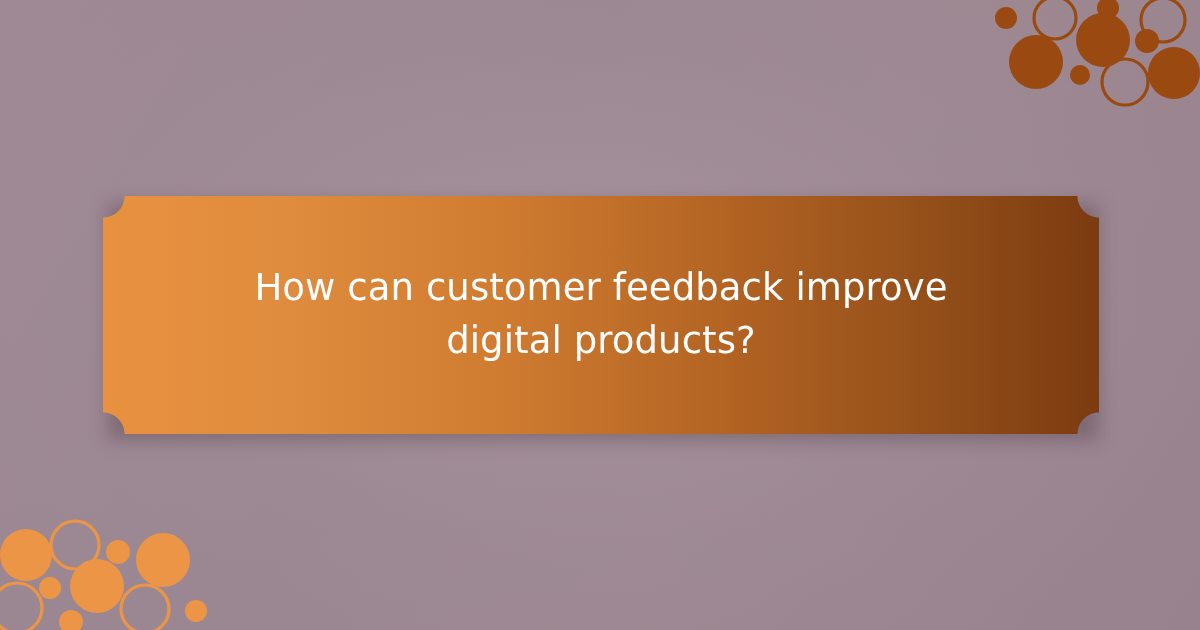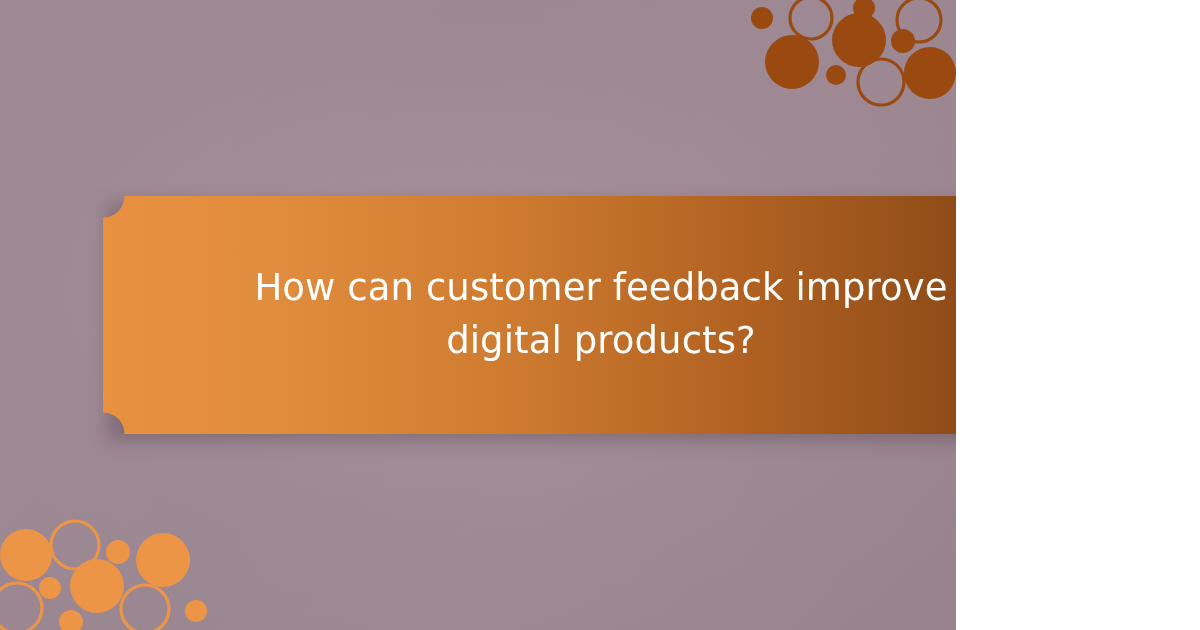--- a/index.html
+++ b/index.html
@@ -9,21 +9,21 @@
   }
   body {
     width: 1200px;
     height: 630px;
     overflow: hidden;
     font-family: "DejaVu Sans", "Liberation Sans", sans-serif;
   }
 
   #stage {
     position: relative;
-    width: 956px;
+    width: 1200px;
     height: 630px;
     background: #9c8791;
     overflow: hidden;
   }
 
   
   #bg-tint {
     position: absolute;
     inset: 0;
     background:

